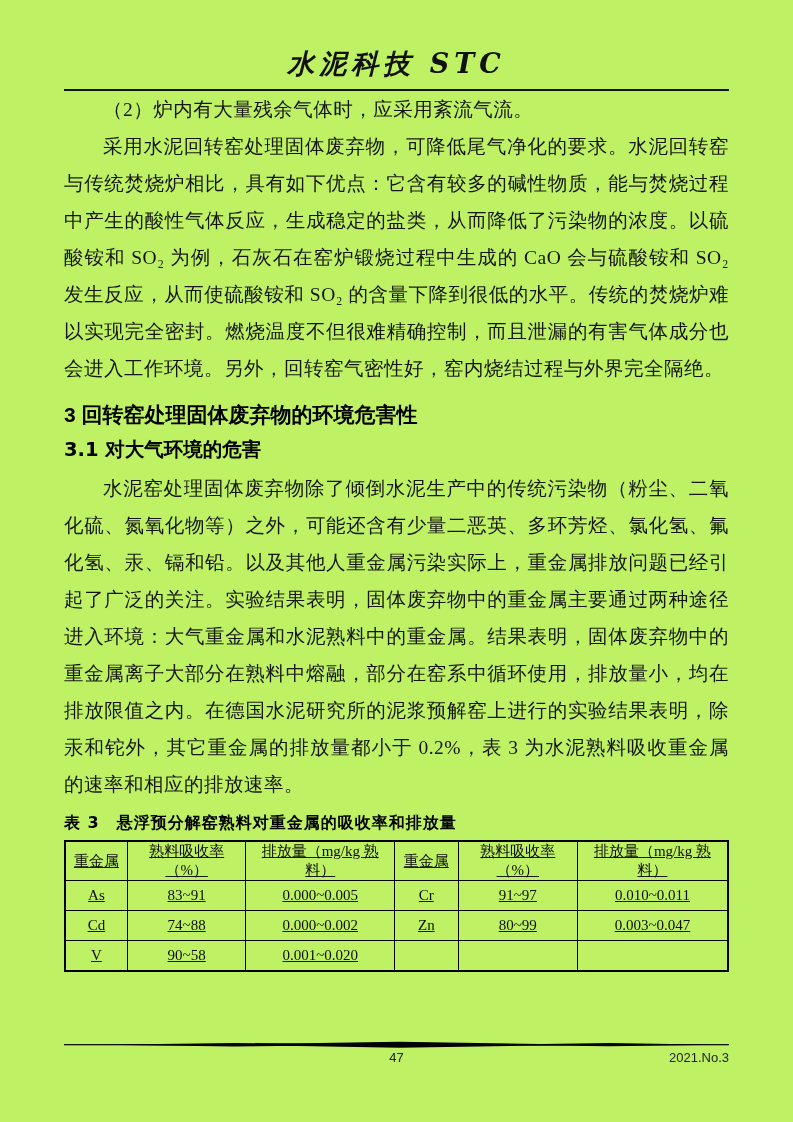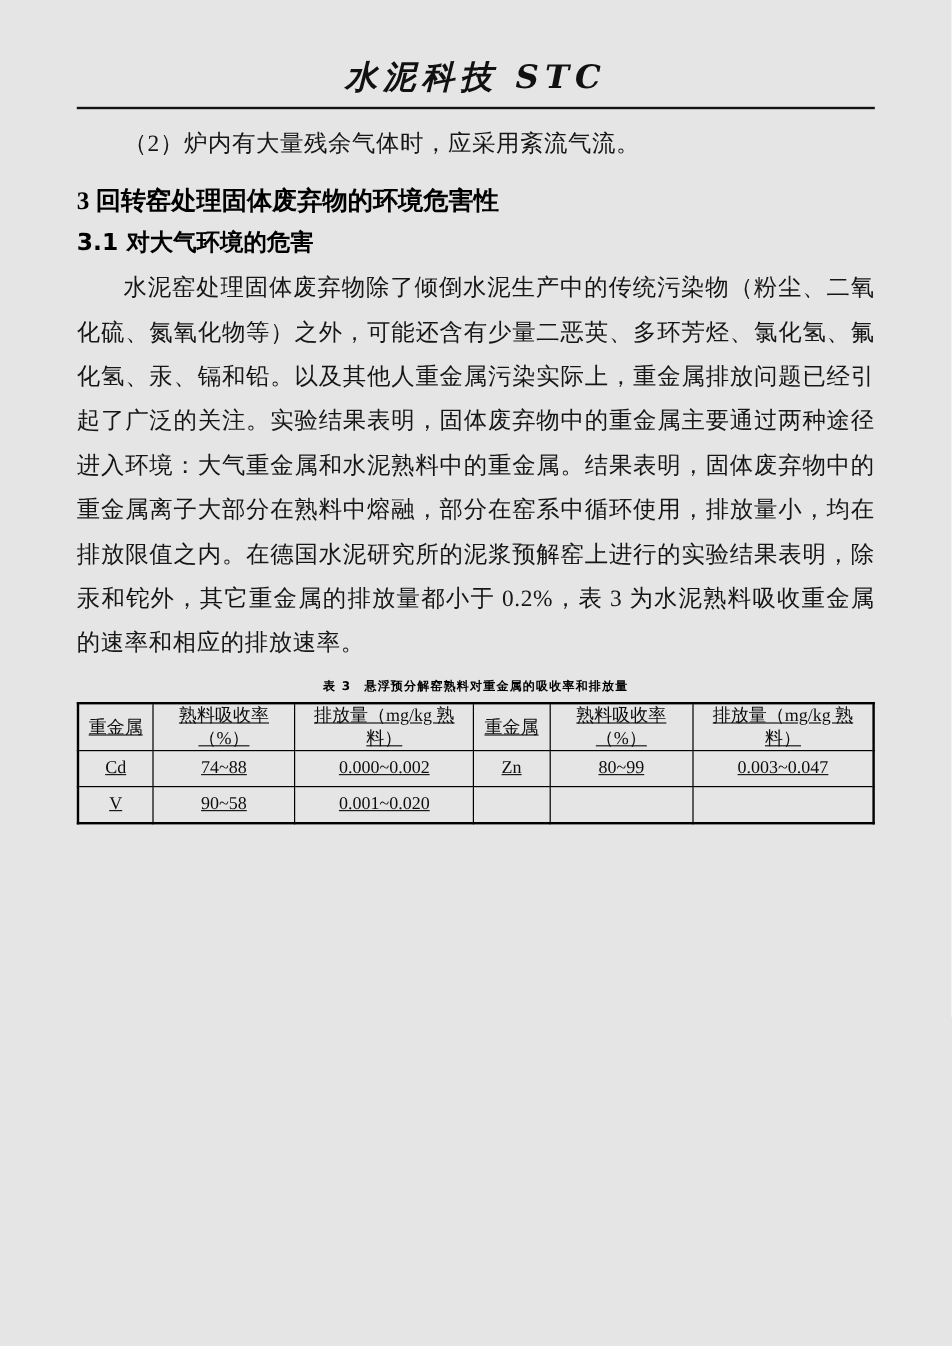--- a/index.html
+++ b/index.html
@@ -1,20 +1,20 @@
 <!DOCTYPE html>
 <html><head>
 <meta charset="utf-8">
 <style>
   html, body { margin: 0; padding: 0; background: #ffffff; }
   .page {
     position: relative;
     width: 793px; height: 1122px;
     margin: 0 auto;
-    background: #e5e5e5;
+    background: #bef264;
     color: #1a1a1a;
     box-sizing: border-box;
     padding: 46px 64px 0 64px;
     overflow: hidden;
     font-family: "Liberation Serif", "DejaVu Serif", serif;
   }
   
   .masthead {
     text-align: center;
     border-bottom: 2px solid #141414;
@@ -23,54 +23,54 @@
   .journal-title {
     display: inline-block;
     font-family: "DejaVu Serif", "Liberation Serif", serif;
     font-style: italic;
     font-weight: 600;
     font-size: 27px;
     letter-spacing: 5px;
     color: #111;
   }
   
-  .content { margin-top: 11px; }
+  .content { }
   .para {
     margin: 0;
     font-size: 19.5px;
     line-height: 37px;
     text-align: justify;
     text-justify: inter-character;
     text-indent: 2em;
     letter-spacing: 0.5px;
     color: #161616;
   }
   .h-section {
     margin: 13px 0 4px 0;
-    font-family: Liberation Serif, serif;
+    font-family: Liberation Sans, sans-serif;
     font-weight: 700;
     font-size: 21px;
     line-height: 30px;
     color: #000;
   }
   .h-subsection {
     margin: 6px 0 6px 0;
     font-family: "DejaVu Sans", "Liberation Sans", sans-serif;
     font-weight: 700;
     font-size: 19.5px;
     line-height: 28px;
     color: #000;
   }
   
   .table-caption {
     margin: 10px 0 6px 0;
-    text-align: center;
+    text-align: left;
     font-family: "DejaVu Sans", "Liberation Sans", sans-serif;
     font-weight: 700;
-    font-size: 10px;
+    font-size: 16px;
     letter-spacing: 1px;
     color: #000;
   }
   table.metals-table {
     width: 100%;
     border-collapse: collapse;
     border: 2.2px solid #000;
     table-layout: fixed;
     text-decoration: underline;
   }
@@ -110,20 +110,21 @@
 <body>
 
 <div class="page">
 
   <header class="masthead">
     <span class="journal-title">水泥科技 STC</span>
   </header>
 
   <main class="content">
     <p class="para">（2）炉内有大量残余气体时，应采用紊流气流。</p>
+    <p class="para">采用水泥回转窑处理固体废弃物，可降低尾气净化的要求。水泥回转窑与传统焚烧炉相比，具有如下优点：它含有较多的碱性物质，能与焚烧过程中产生的酸性气体反应，生成稳定的盐类，从而降低了污染物的浓度。以硫酸铵和 SO₂ 为例，石灰石在窑炉锻烧过程中生成的 CaO 会与硫酸铵和 SO₂ 发生反应，从而使硫酸铵和 SO₂ 的含量下降到很低的水平。传统的焚烧炉难以实现完全密封。燃烧温度不但很难精确控制，而且泄漏的有害气体成分也会进入工作环境。另外，回转窑气密性好，窑内烧结过程与外界完全隔绝。</p>
 
     <h2 class="h-section">3 回转窑处理固体废弃物的环境危害性</h2>
     <h3 class="h-subsection">3.1 对大气环境的危害</h3>
 
     <p class="para">水泥窑处理固体废弃物除了倾倒水泥生产中的传统污染物（粉尘、二氧化硫、氮氧化物等）之外，可能还含有少量二恶英、多环芳烃、氯化氢、氟化氢、汞、镉和铅。以及其他人重金属污染实际上，重金属排放问题已经引起了广泛的关注。实验结果表明，固体废弃物中的重金属主要通过两种途径进入环境：大气重金属和水泥熟料中的重金属。结果表明，固体废弃物中的重金属离子大部分在熟料中熔融，部分在窑系中循环使用，排放量小，均在排放限值之内。在德国水泥研究所的泥浆预解窑上进行的实验结果表明，除汞和铊外，其它重金属的排放量都小于 0.2%，表 3 为水泥熟料吸收重金属的速率和相应的排放速率。</p>
 
     <div class="table-caption">表 3　悬浮预分解窑熟料对重金属的吸收率和排放量</div>
 
     <table class="metals-table">
       <colgroup>
@@ -139,33 +140,53 @@
           <th>重金属</th>
           <th>熟料吸收率（%）</th>
           <th>排放量（mg/kg 熟料）</th>
           <th>重金属</th>
           <th>熟料吸收率（%）</th>
           <th>排放量（mg/kg 熟料）</th>
         </tr>
       </thead>
       <tbody>
         <tr>
+          <td>As</td>
+          <td>83~91</td>
+          <td>0.000~0.005</td>
+          <td>Cr</td>
+          <td>91~97</td>
+          <td>0.010~0.011</td>
+        </tr>
+        <tr>
           <td>Cd</td>
           <td>74~88</td>
           <td>0.000~0.002</td>
           <td>Zn</td>
           <td>80~99</td>
           <td>0.003~0.047</td>
         </tr>
         <tr>
           <td>V</td>
           <td>90~58</td>
           <td>0.001~0.020</td>
           <td></td>
           <td></td>
           <td></td>
         </tr>
       </tbody>
     </table>
   </main>
 
+  <footer class="page-footer">
+    <svg class="divider" viewBox="0 0 664 10" preserveAspectRatio="none" aria-hidden="true">
+      <rect x="0" y="4.1" width="664" height="1.2" fill="#000"></rect>
+      <polygon points="38,4.7 170,2.9 330,4.7 170,6.5" fill="#000"></polygon>
+      <polygon points="150,4.7 335,1.7 525,4.7 335,7.7" fill="#000"></polygon>
+      <polygon points="420,4.7 545,3.1 652,4.7 545,6.3" fill="#000"></polygon>
+    </svg>
+    <div class="footer-row">
+      <span class="page-number">47</span>
+      <span class="issue">2021.No.3</span>
+    </div>
+  </footer>
 
 </div>
 
 </body></html>

